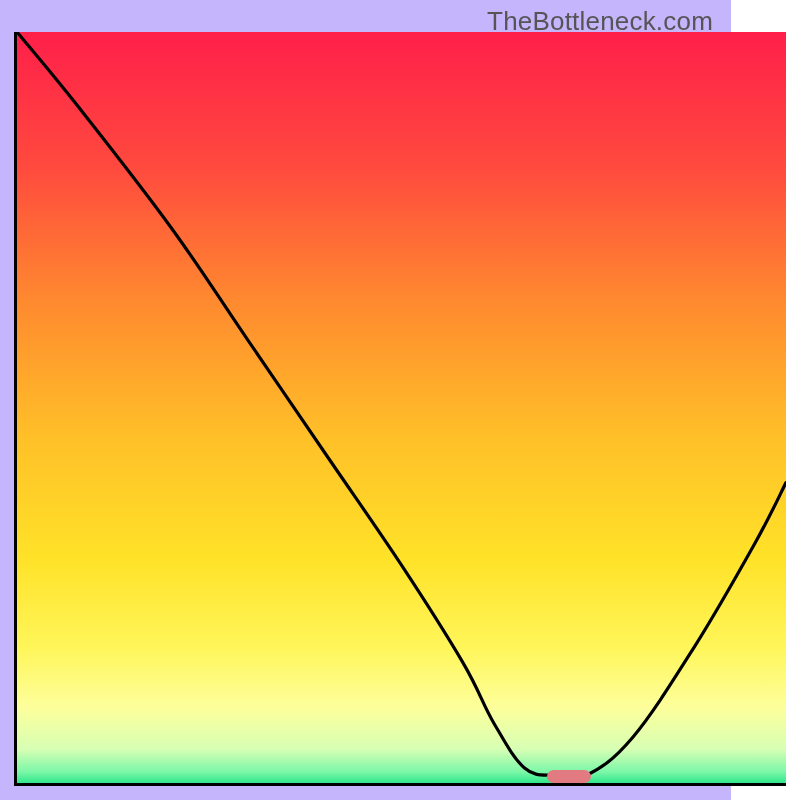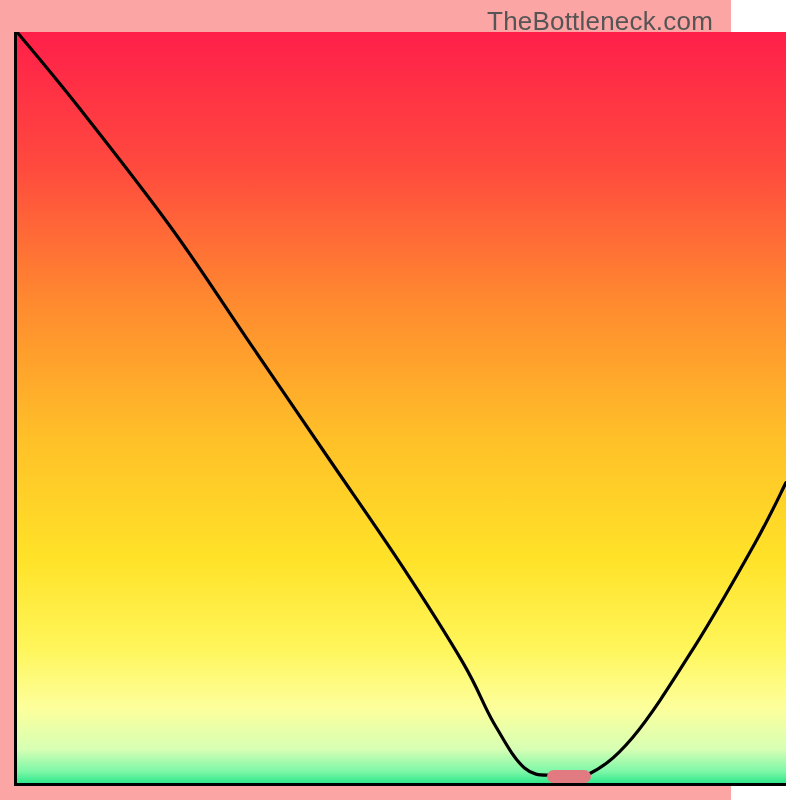--- a/index.html
+++ b/index.html
@@ -1,21 +1,21 @@
 <!DOCTYPE html>
 <html><head>
 <meta charset="utf-8">
 <style>
   * { margin: 0; padding: 0; box-sizing: border-box; }
   html, body { width: 800px; height: 800px; overflow: hidden; }
   .chart-container {
     position: relative;
     width: 731px;
     height: 800px;
-    background: #fca5a5;
+    background: #c4b5fd;
   }
   .watermark {
     position: absolute;
     top: 6px;
     right: 18px;
     font-family: Arial, sans-serif;
     font-size: 26px;
     font-weight: 500;
     color: #555555;
     letter-spacing: 0.2px;

